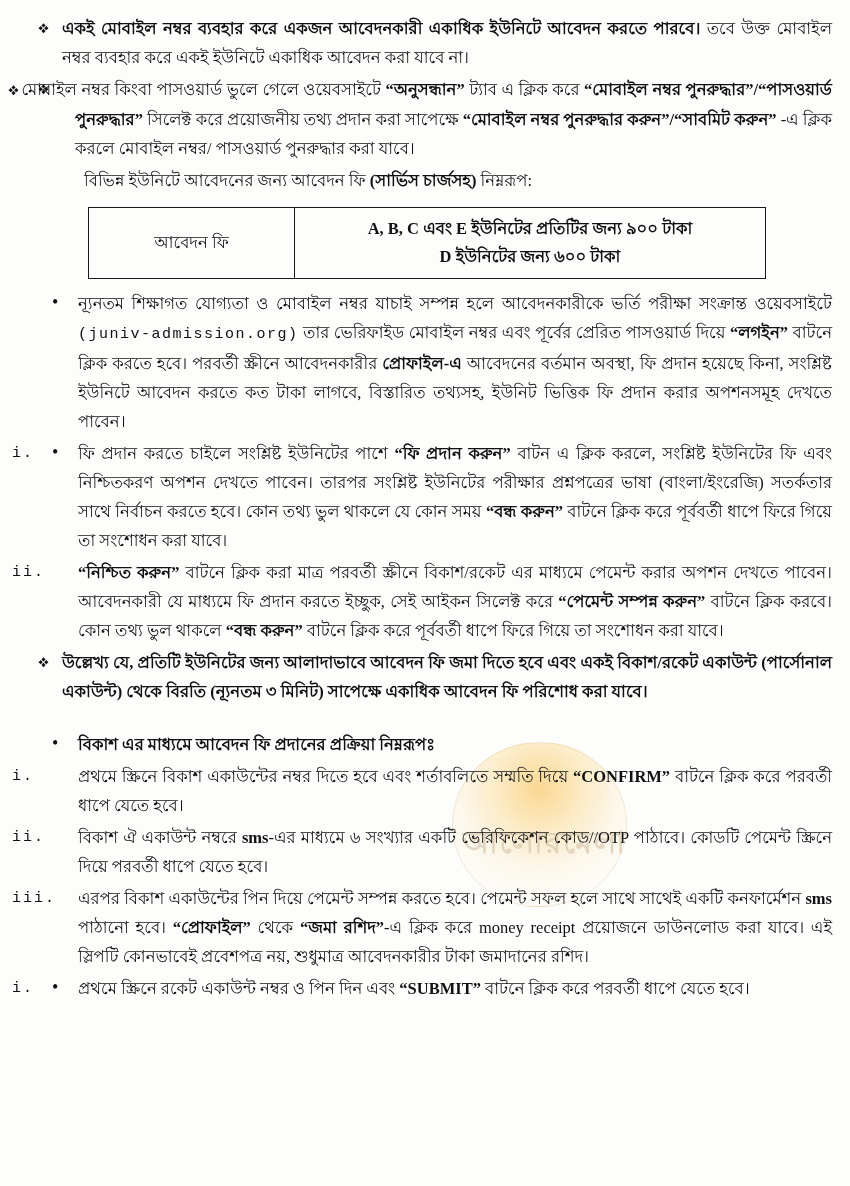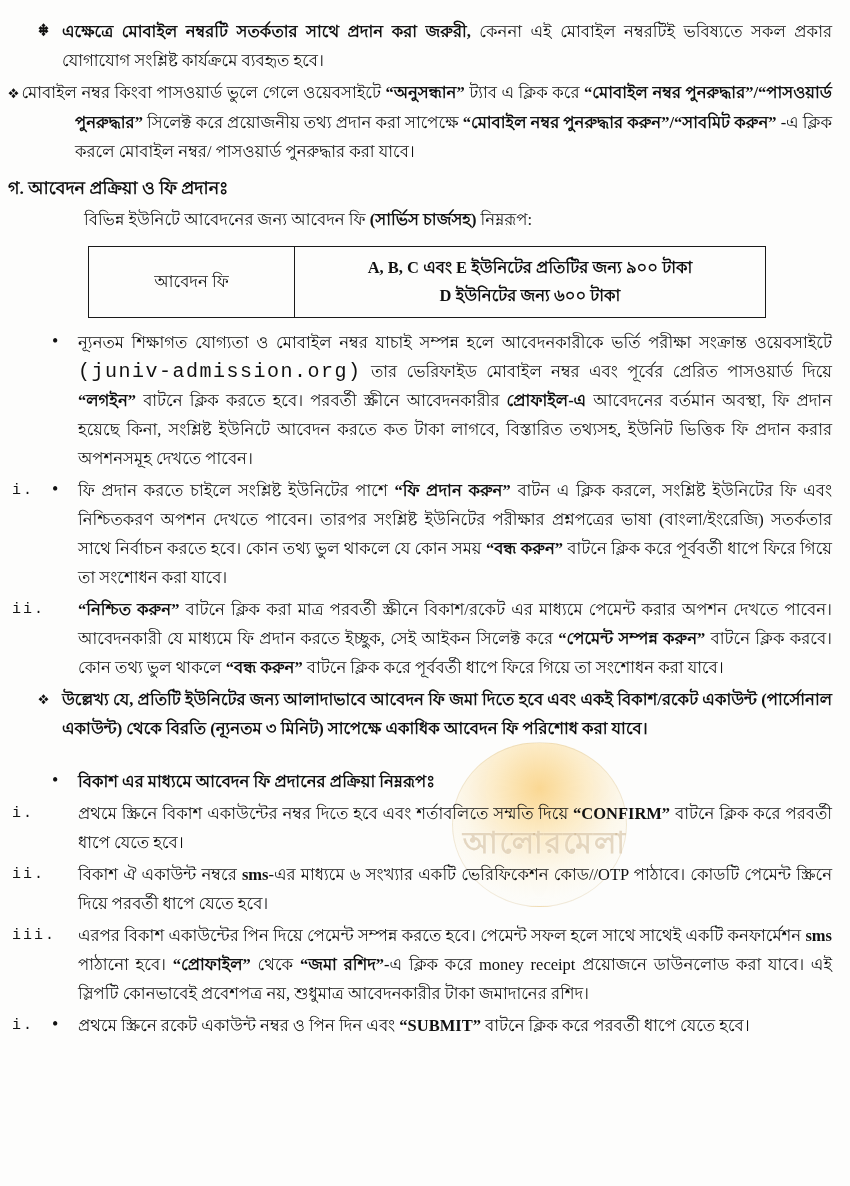--- a/index.html
+++ b/index.html
@@ -9,21 +9,21 @@
     color:#111;
     font-family:"Liberation Serif","DejaVu Serif",serif;
     font-size:16.5px;
     line-height:29px;
     position:relative;
     overflow:hidden;
   }
   .doc{position:relative;z-index:1;padding:14px 10px 10px 0;}
   p{margin:0 0 3px 0;text-align:justify;}
   .b{font-weight:700;}
-  .m{font-family:"Liberation Mono","DejaVu Sans Mono",monospace;font-size:20px;letter-spacing:1.5px;}
+  .m{font-family:"Liberation Mono","DejaVu Sans Mono",monospace;font-size:15px;letter-spacing:1.5px;}
   
   .blk{position:relative;}
   .diamond-deep{padding-left:62px;padding-right:8px;}
   .diamond-deep > .marker{position:absolute;left:38px;top:0;font-size:14px;}
   .dot{padding-left:78px;padding-right:8px;}
   .dot > .marker{position:absolute;left:52px;top:-1px;font-size:18px;}
   .roman{padding-left:78px;padding-right:8px;}
   .roman > .marker{
     position:absolute;left:12px;top:0;
     font-family:"Liberation Mono","DejaVu Sans Mono",monospace;
@@ -75,32 +75,31 @@
 
 <div class="watermark">
   <div class="wm-circle"></div>
   <div class="wm-text">আলোরমেলা</div>
 </div>
 
 <div class="doc">
 
   <p class="blk diamond-deep">
     <span class="marker">❖</span>
+    <span><span class="b">একই মোবাইল নম্বর ব্যবহার করে একজন আবেদনকারী একাধিক ইউনিটে আবেদন করতে পারবে।</span><span> তবে উক্ত মোবাইল নম্বর ব্যবহার করে একই ইউনিটে একাধিক আবেদন করা যাবে না।</span></span>
   </p>
 
   <p class="blk diamond-deep">
     <span class="marker">❖</span>
-    <span><span class="b">এক্ষেত্রে মোবাইল নম্বরটি সতর্কতার সাথে প্রদান করা জরুরী,</span><span> কেননা এই মোবাইল নম্বরটিই ভবিষ্যতে সকল প্রকার যোগাযোগ সংশ্লিষ্ট কার্যক্রমে ব্যবহৃত হবে।</span></span>
   </p>
 
   <p class="blk diamond-flush">
     <span class="marker">❖</span><span><span>মোবাইল নম্বর কিংবা পাসওয়ার্ড ভুলে গেলে ওয়েবসাইটে </span><span class="b">“অনুসন্ধান”</span><span> ট্যাব এ ক্লিক করে </span><span class="b">“মোবাইল নম্বর পুনরুদ্ধার”/“পাসওয়ার্ড পুনরুদ্ধার”</span><span> সিলেক্ট করে প্রয়োজনীয় তথ্য প্রদান করা সাপেক্ষে </span><span class="b">“মোবাইল নম্বর পুনরুদ্ধার করুন”/“সাবমিট করুন”</span><span> -এ ক্লিক করলে মোবাইল নম্বর/ পাসওয়ার্ড পুনরুদ্ধার করা যাবে।</span></span>
   </p>
 
-  <h2 class="heading">গ. আবেদন প্রক্রিয়া ও ফি প্রদানঃ</h2>
 
   <p class="intro"><span>বিভিন্ন ইউনিটে আবেদনের জন্য আবেদন ফি </span><span class="b">(সার্ভিস চার্জসহ)</span><span> নিম্নরূপ:</span></p>
 
   <table class="fee">
     <tbody>
       <tr>
         <td class="fee-label">আবেদন ফি</td>
         <td class="fee-values">
           <div>A, B, C এবং E ইউনিটের প্রতিটির জন্য ৯০০ টাকা</div>
           <div>D ইউনিটের জন্য ৬০০ টাকা</div>

